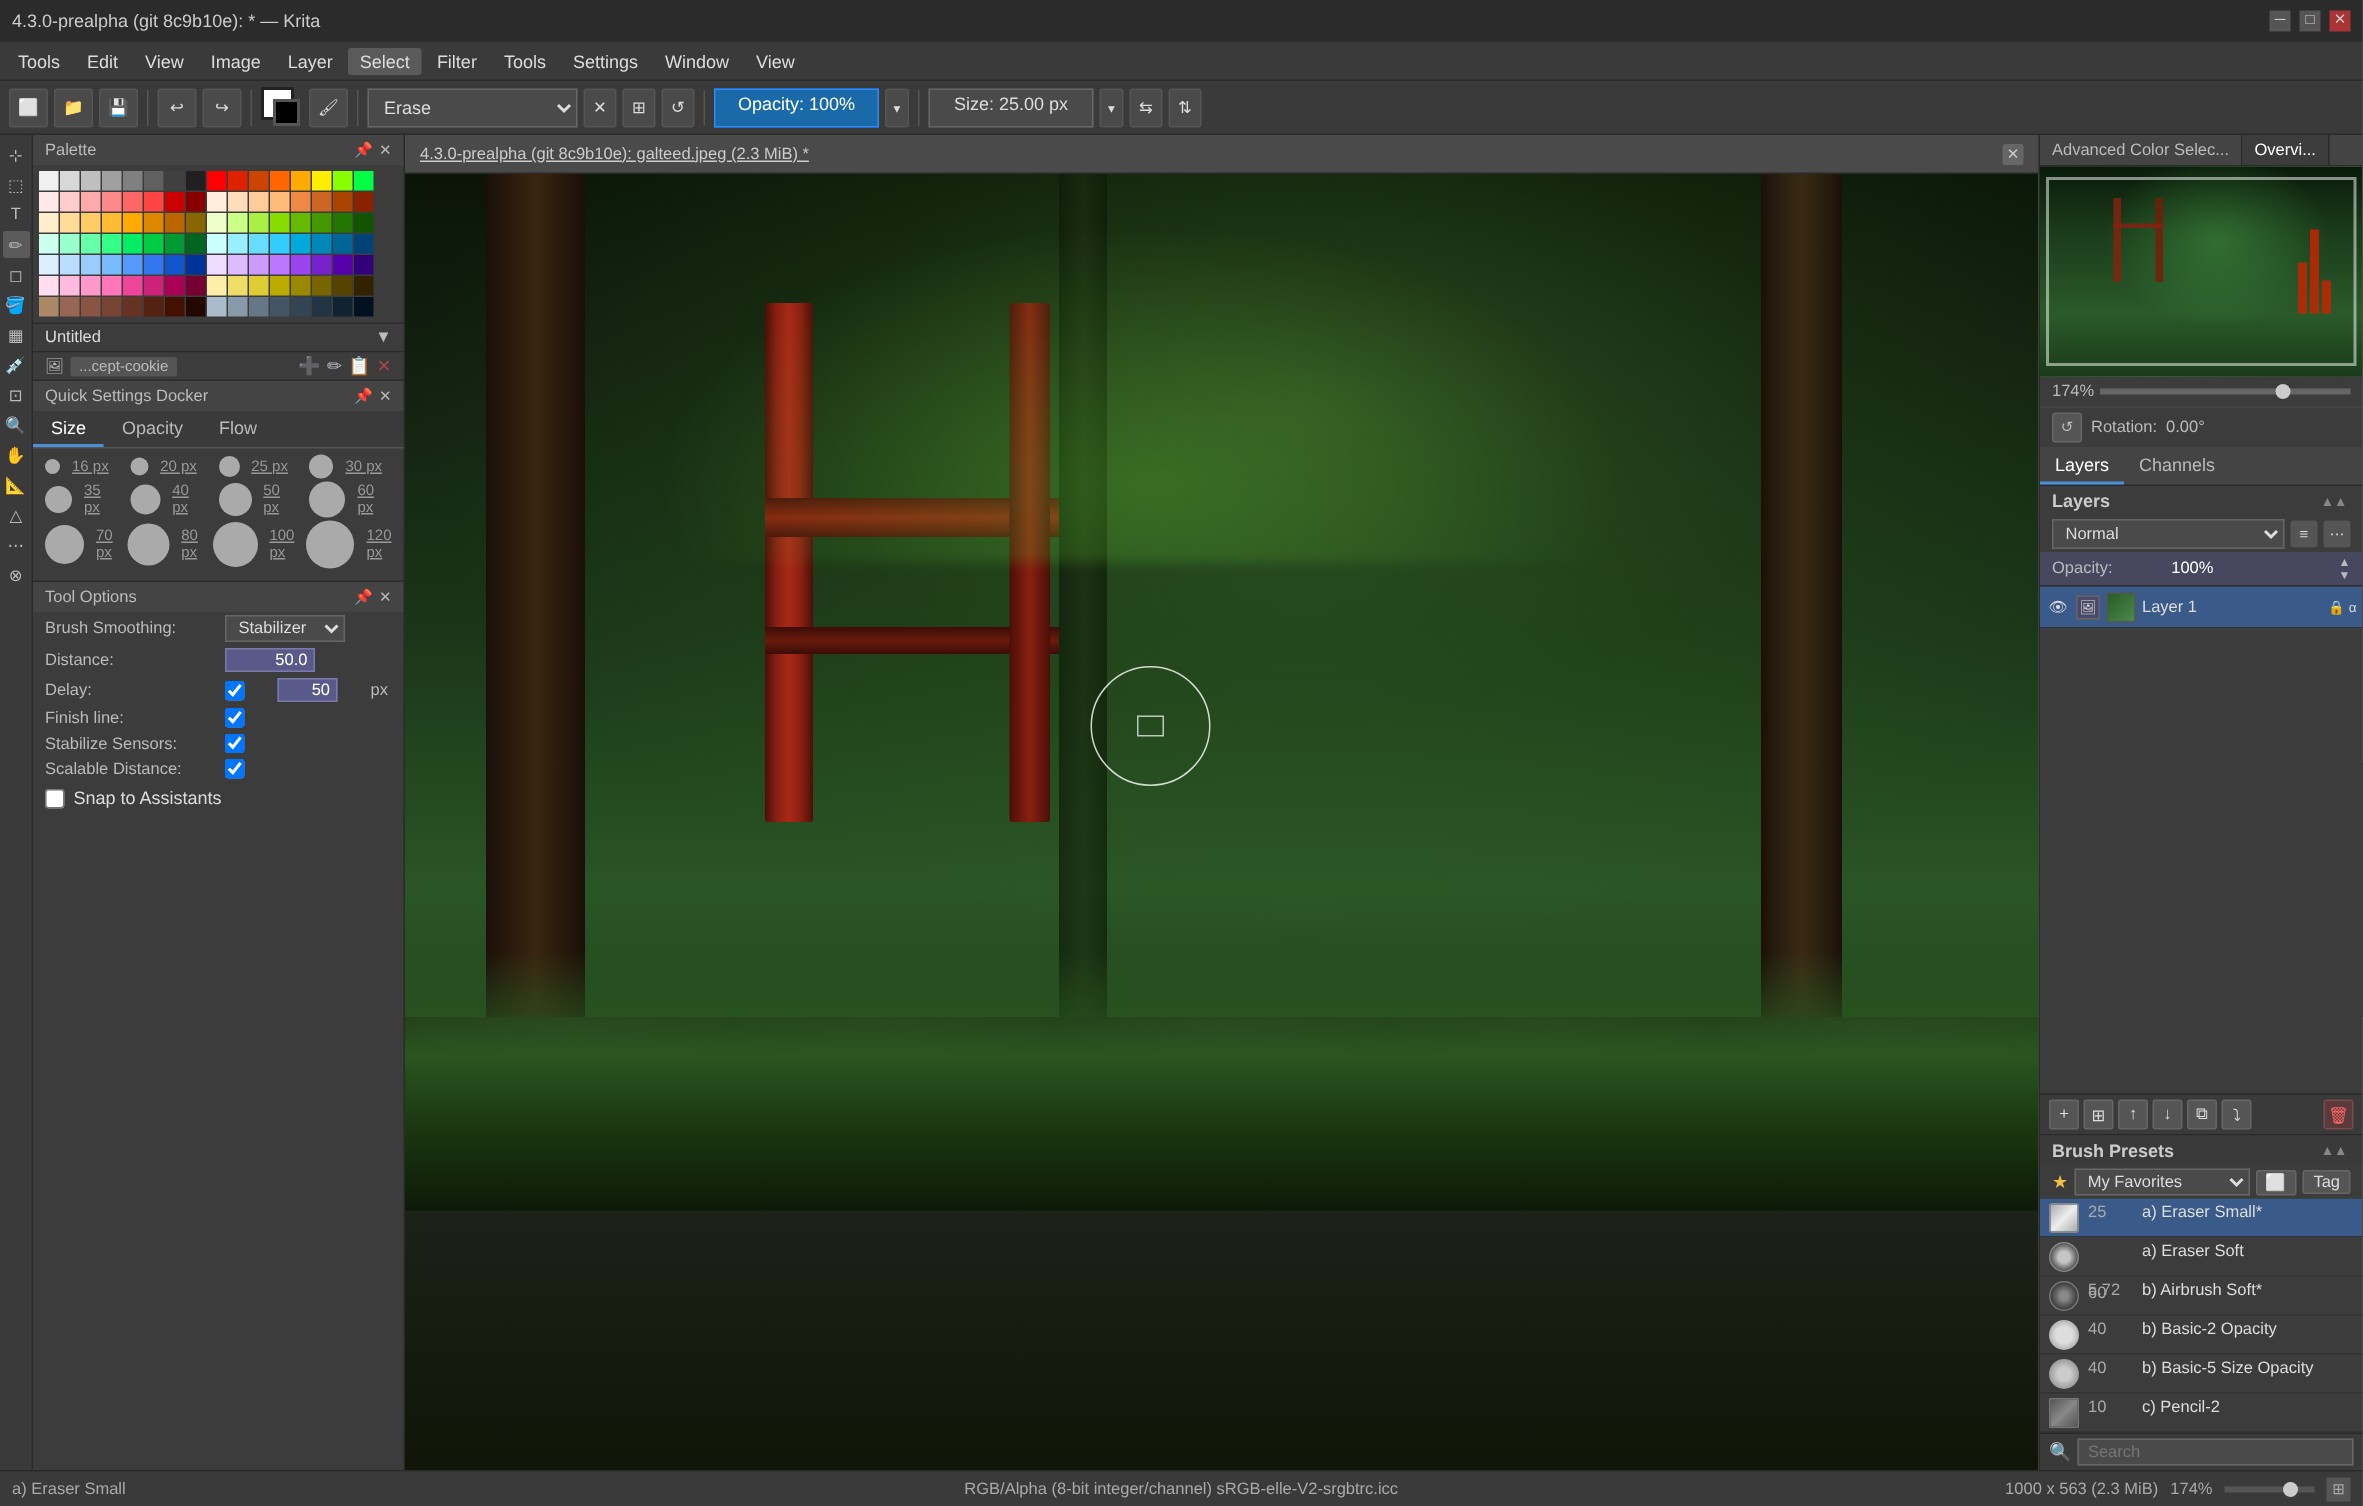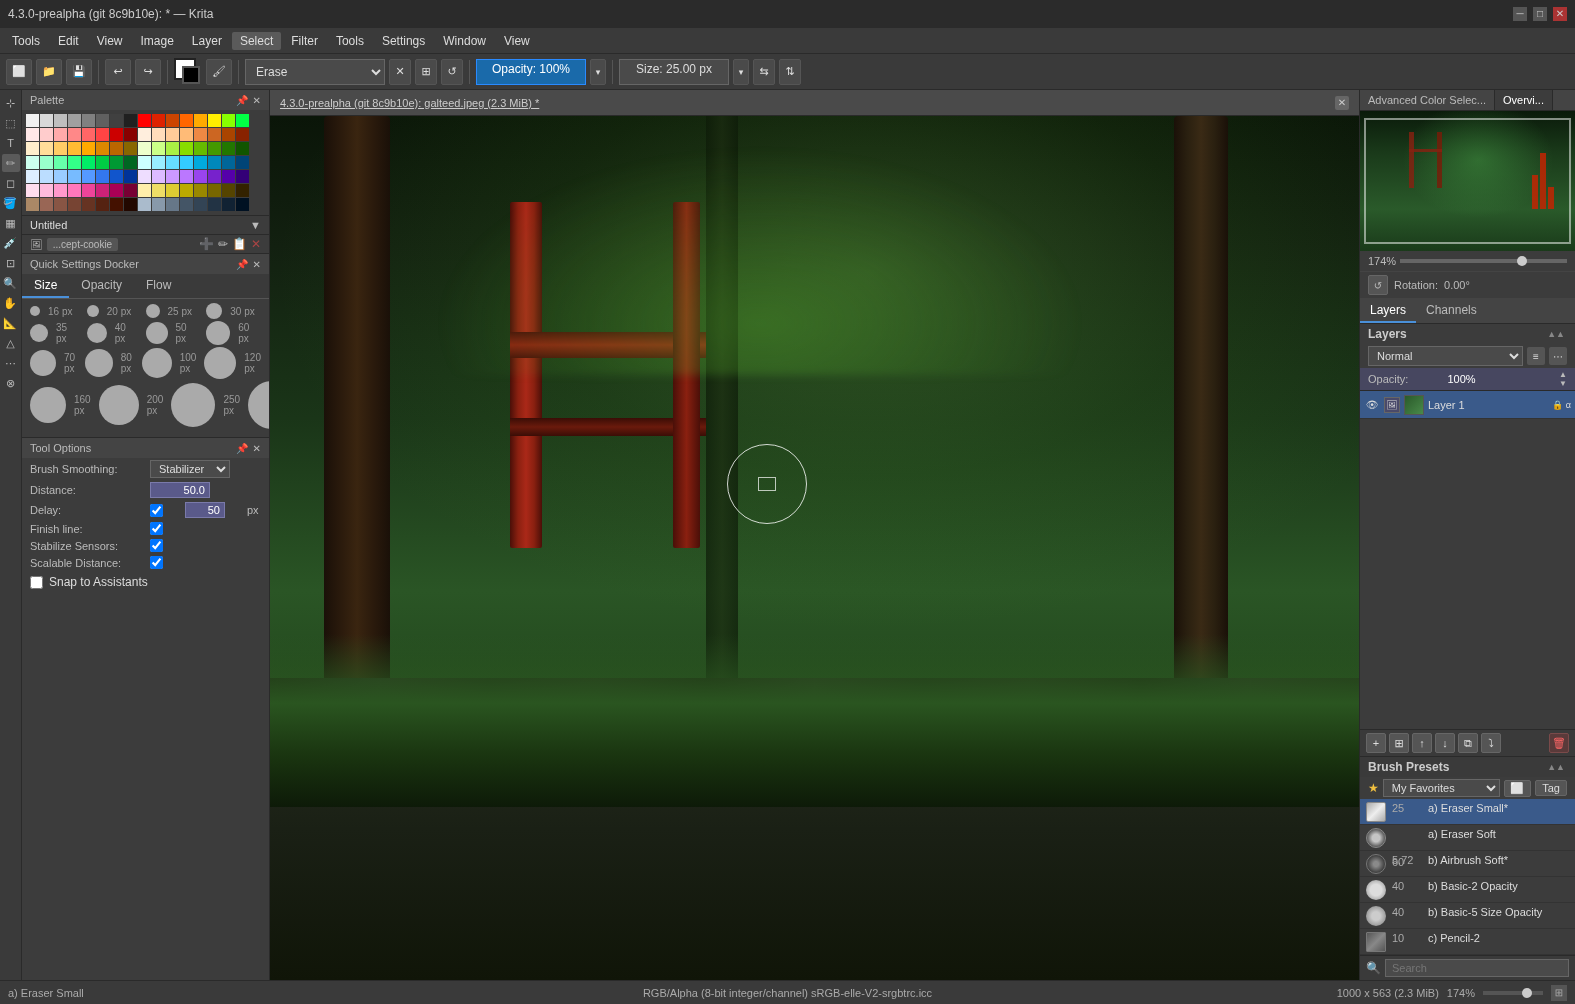--- a/index.html
+++ b/index.html
@@ -251,20 +251,21 @@
     }
     .brush-dot {
       background: #aaa;
       border-radius: 50%;
       flex-shrink: 0;
     }
     .size-label {
       font-size: 10px;
       color: #999;
       width: 36px;
+      text-decoration: underline;
     }
 
     
     #tool-options {
       border-top: 1px solid #2a2a2a;
       padding-bottom: 4px;
     }
     .option-row {
       display: flex;
       align-items: center;
@@ -983,30 +984,20 @@
         </div>
         <div class="brush-size-row">
           <div class="brush-dot" style="width:26px; height:26px;"></div>
           <span class="size-label">70 px</span>
           <div class="brush-dot" style="width:28px; height:28px;"></div>
           <span class="size-label">80 px</span>
           <div class="brush-dot" style="width:30px; height:30px;"></div>
           <span class="size-label">100 px</span>
           <div class="brush-dot" style="width:32px; height:32px;"></div>
           <span class="size-label">120 px</span>
-        </div>
-        <div class="brush-size-row">
-          <div class="brush-dot" style="width:36px; height:36px;"></div>
-          <span class="size-label">160 px</span>
-          <div class="brush-dot" style="width:40px; height:40px;"></div>
-          <span class="size-label">200 px</span>
-          <div class="brush-dot" style="width:44px; height:44px;"></div>
-          <span class="size-label">250 px</span>
-          <div class="brush-dot" style="width:48px; height:48px;"></div>
-
         </div>
       </div>
     </div>
 
     <div id="tool-options">
       <div class="panel-header">
         <span>Tool Options</span>
         <div class="panel-header-icons">
           <span>📌</span>
           <span>✕</span>

